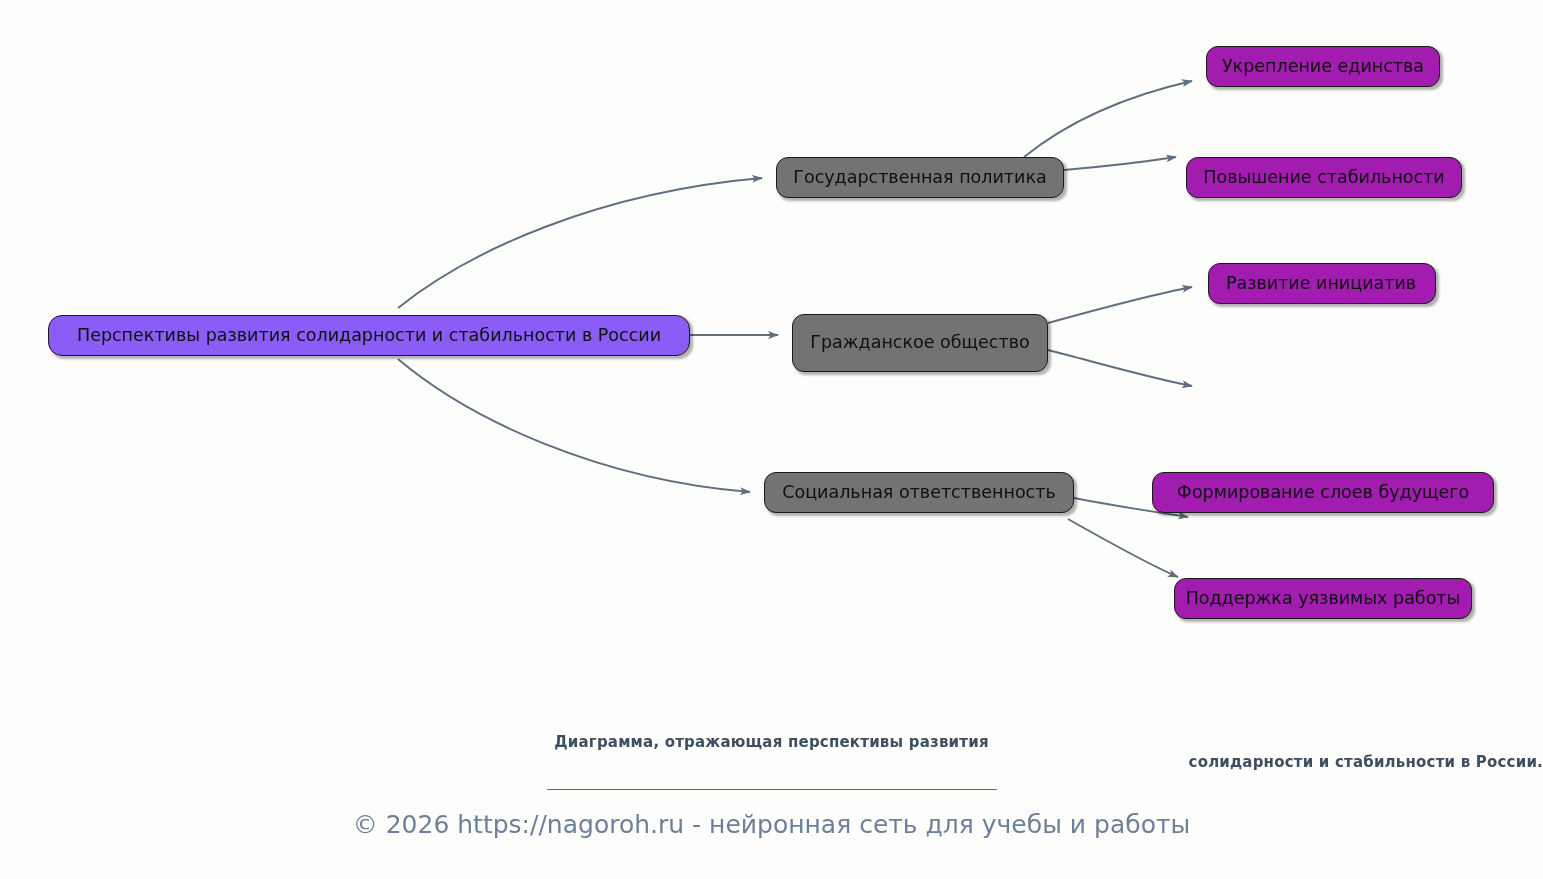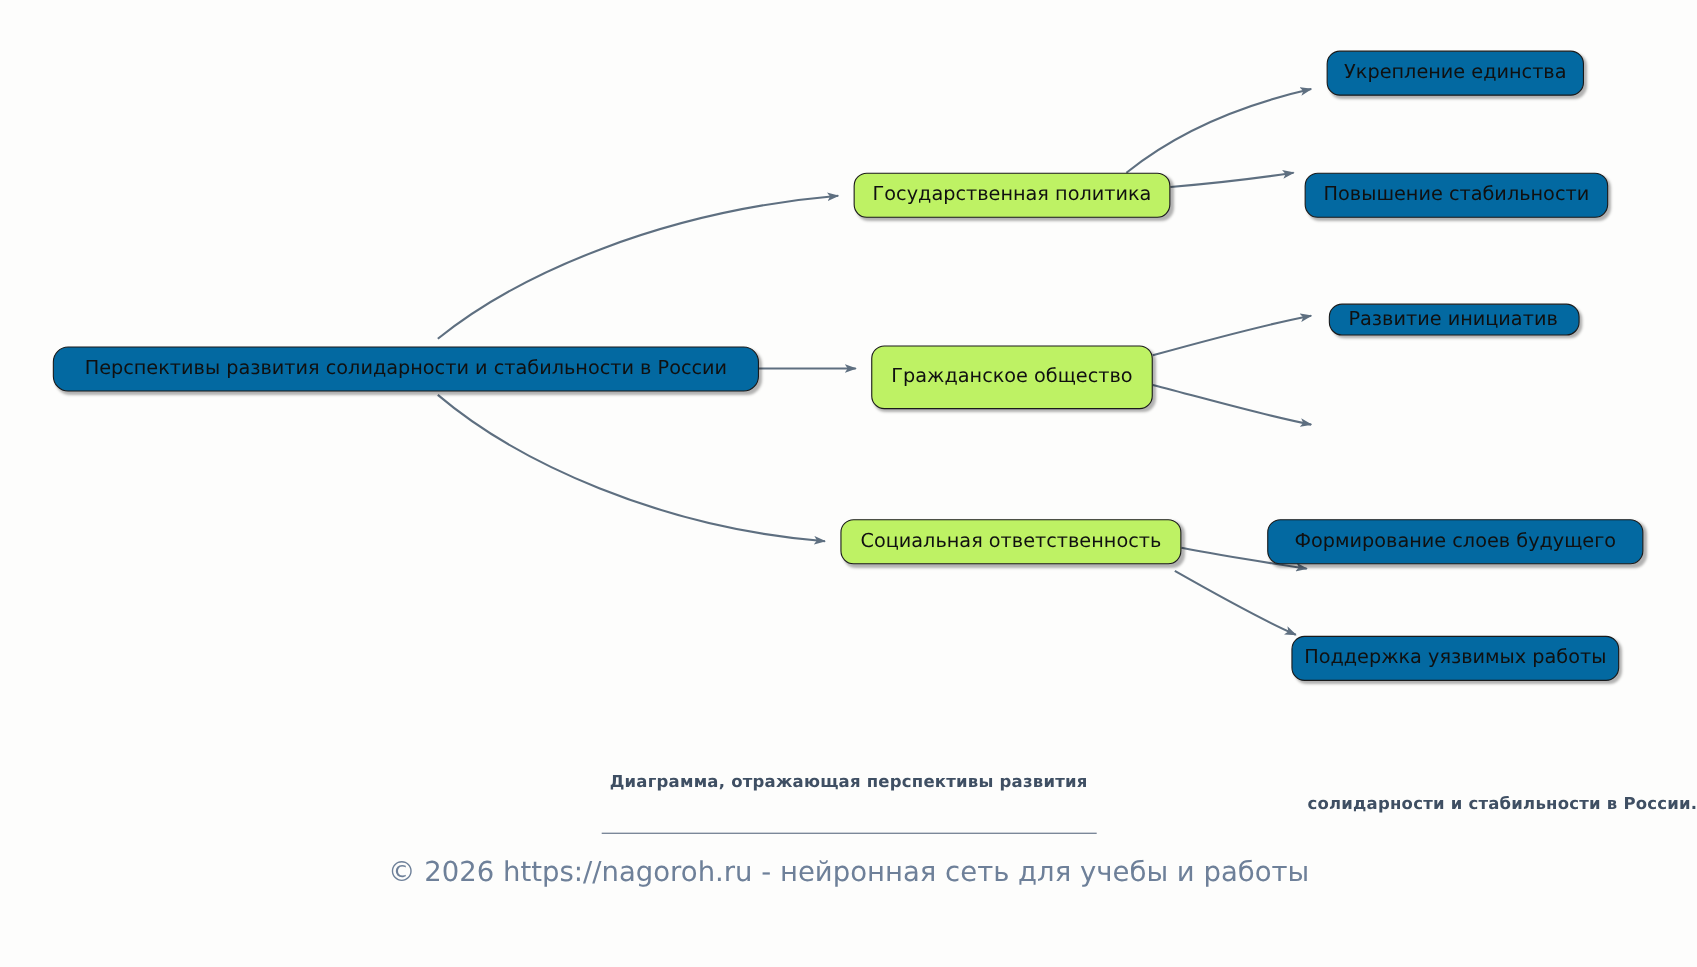--- a/index.html
+++ b/index.html
@@ -43,52 +43,53 @@
     font-size: 17.5px;
     line-height: 1.1;
     color: #101010;
     white-space: nowrap;
     padding: 0 14px;
     box-shadow: 2.5px 2.5px 2.5px rgba(0,0,0,0.30);
     font-family: "DejaVu Sans", sans-serif;
   }
 
   .node.root {
-    background: #0369a1;
+    background: #8b5cf6;
     border-color: #1a1a1a;
     border-radius: 14px;
   }
 
   .node.branch {
-    background: #bef264;
+    background: #737373;
     border-color: #1a1a1a;
     border-radius: 12px;
   }
 
   .node.leaf {
-    background: #0369a1;
+    background: #a21caf;
     border-color: #1a1a1a;
     border-radius: 12px;
   }
 
   
   #footer-block {
     position: absolute;
     left: 0;
     top: 700px;
     width: 1543px;
     text-align: center;
   }
   #caption-text {
     font-size: 15px;
     font-weight: bold;
     color: #3f4f63;
     line-height: 1.35;
     letter-spacing: 0.2px;
     font-family: "DejaVu Sans", sans-serif;
+    margin-top: 32px;
   }
   #caption-line2 { display: block; text-align: right; }
   #footer-divider {
     width: 450px;
     height: 0;
     border-top: 1.5px solid #5b6b80;
     margin: 16px auto 0 auto;
   }
   #footer-credit {
     margin-top: 20px;
@@ -142,21 +143,21 @@
   </div>
 
   <div class="node leaf" style="left:1206px; top:46px; width:234px; height:41px;">
     <span>Укрепление единства</span>
   </div>
 
   <div class="node leaf" style="left:1186px; top:157px; width:276px; height:41px;">
     <span>Повышение стабильности</span>
   </div>
 
-  <div class="node leaf" style="left:1208px; top:276px; width:228px; height:29px;padding-left:12px;">
+  <div class="node leaf" style="left:1208px; top:263px; width:228px; height:41px;padding-left:12px;">
     <span>Развитие инициатив</span>
   </div>
 
 
   <div class="node leaf" style="left:1152px; top:472px; width:342px; height:41px;">
     <span>Формирование слоев будущего</span>
   </div>
 
   <div class="node leaf" style="left:1174px; top:578px; width:298px; height:41px;">
     <span>Поддержка уязвимых работы</span>

